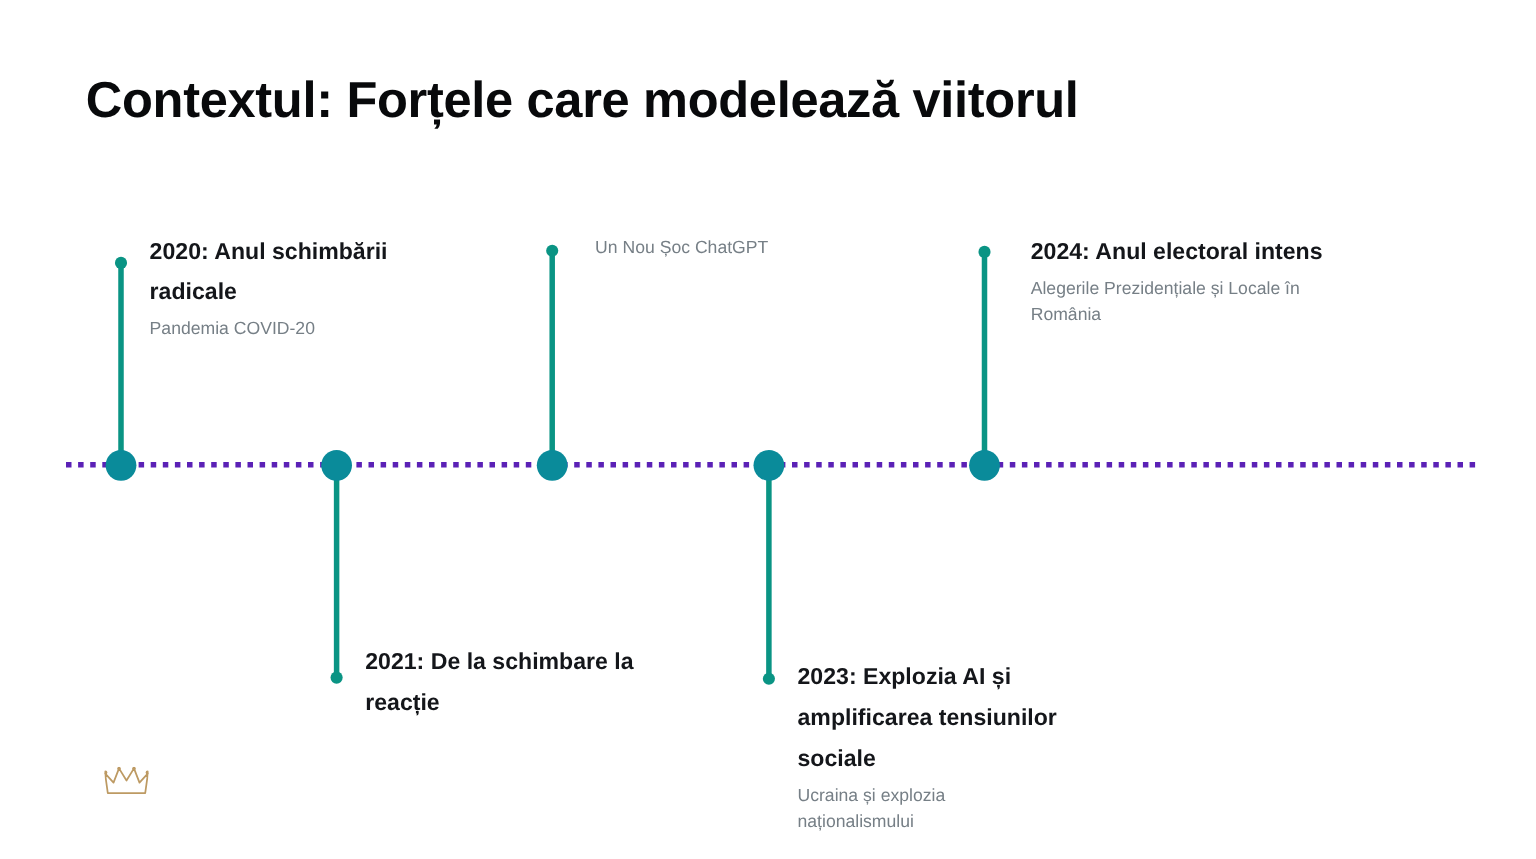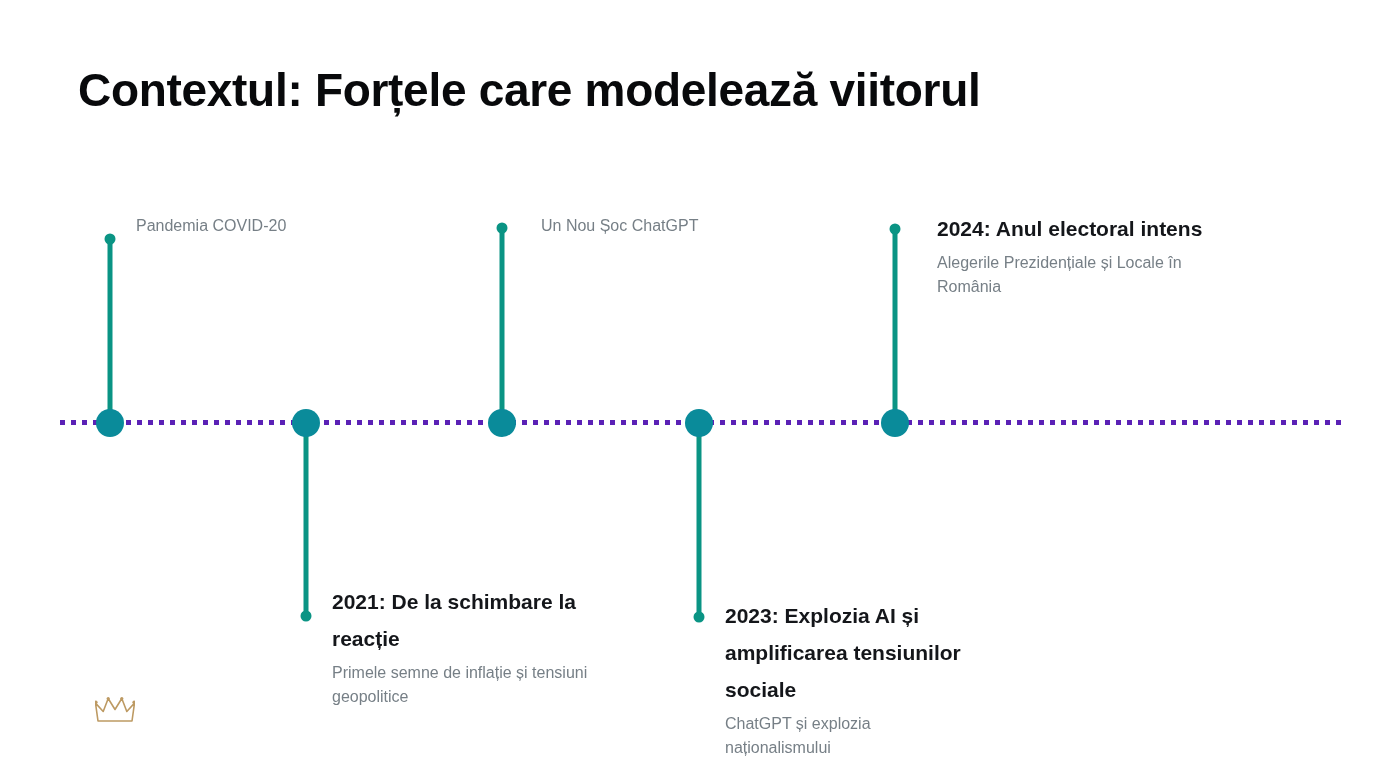--- a/index.html
+++ b/index.html
@@ -239,41 +239,41 @@
     <div class="axis-dot" style="left: 1254px; width: 5px; height: 5px; background: rgb(91, 33, 182);"></div>
     <div class="axis-dot" style="left: 1265px; width: 5px; height: 5px; background: rgb(91, 33, 182);"></div>
     <div class="axis-dot" style="left: 1276px; width: 5px; height: 5px; background: rgb(91, 33, 182);"></div>
   </div>
 
 <div id="timeline-items">
     <div class="node-stem" style="left: 110px; background: rgb(10, 148, 132); top: 239px; height: 184px;"></div>
     <div class="node-cap" style="left: 110px; top: 239px; background: rgb(10, 148, 132);"></div>
     <div class="node-circle" style="left: 110px; top: 423px; background: rgb(10, 139, 154);"></div>
     <div class="item-block" style="left: 136px; top: 210px; width: 272px;">
+      <div class="item-heading">2020: Anul schimbării radicale</div>
       <div class="item-sub">Pandemia COVID-20</div>
     </div>
     <div class="node-stem" style="left: 306px; background: rgb(10, 148, 132); top: 423px; height: 193px;"></div>
     <div class="node-cap" style="left: 306px; top: 616px; background: rgb(10, 148, 132);"></div>
     <div class="node-circle" style="left: 306px; top: 423px; background: rgb(10, 139, 154);"></div>
     <div class="item-block" style="left: 332px; top: 583px; width: 272px;">
       <div class="item-heading">2021: De la schimbare la reacție</div>
-      <div class="item-sub">Primele semne de inflație și tensiuni geopolitice</div>
     </div>
     <div class="node-stem" style="left: 502px; background: rgb(10, 148, 132); top: 228px; height: 195px;"></div>
     <div class="node-cap" style="left: 502px; top: 228px; background: rgb(10, 148, 132);"></div>
     <div class="node-circle" style="left: 502px; top: 423px; background: rgb(10, 139, 154);"></div>
     <div class="item-block" style="left: 541px; top: 210px; width: 272px;">
       <div class="item-sub">Un Nou Șoc ChatGPT</div>
     </div>
     <div class="node-stem" style="left: 699px; background: rgb(10, 148, 132); top: 423px; height: 194px;"></div>
     <div class="node-cap" style="left: 699px; top: 617px; background: rgb(10, 148, 132);"></div>
     <div class="node-circle" style="left: 699px; top: 423px; background: rgb(10, 139, 154);"></div>
     <div class="item-block" style="left: 725px; top: 597px; width: 240px;">
       <div class="item-heading">2023: Explozia AI și amplificarea tensiunilor sociale</div>
-      <div class="item-sub">ChatGPT și explozia naționalismului</div>
+      <div class="item-sub">Ucraina și explozia naționalismului</div>
     </div>
     <div class="node-stem" style="left: 895px; background: rgb(10, 148, 132); top: 229px; height: 194px;"></div>
     <div class="node-cap" style="left: 895px; top: 229px; background: rgb(10, 148, 132);"></div>
     <div class="node-circle" style="left: 895px; top: 423px; background: rgb(10, 139, 154);"></div>
     <div class="item-block" style="left: 937px; top: 210px; width: 290px;">
       <div class="item-heading">2024: Anul electoral intens</div>
       <div class="item-sub">Alegerile Prezidențiale și Locale în România</div>
     </div>
   </div>
 

